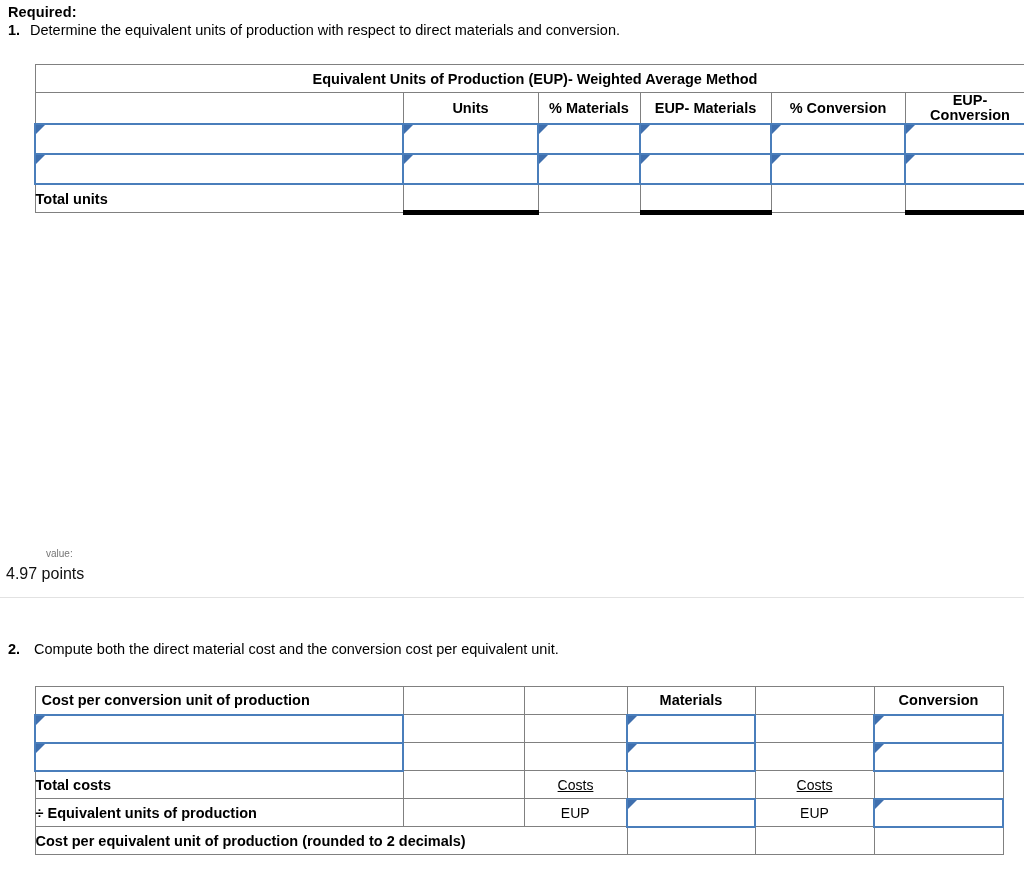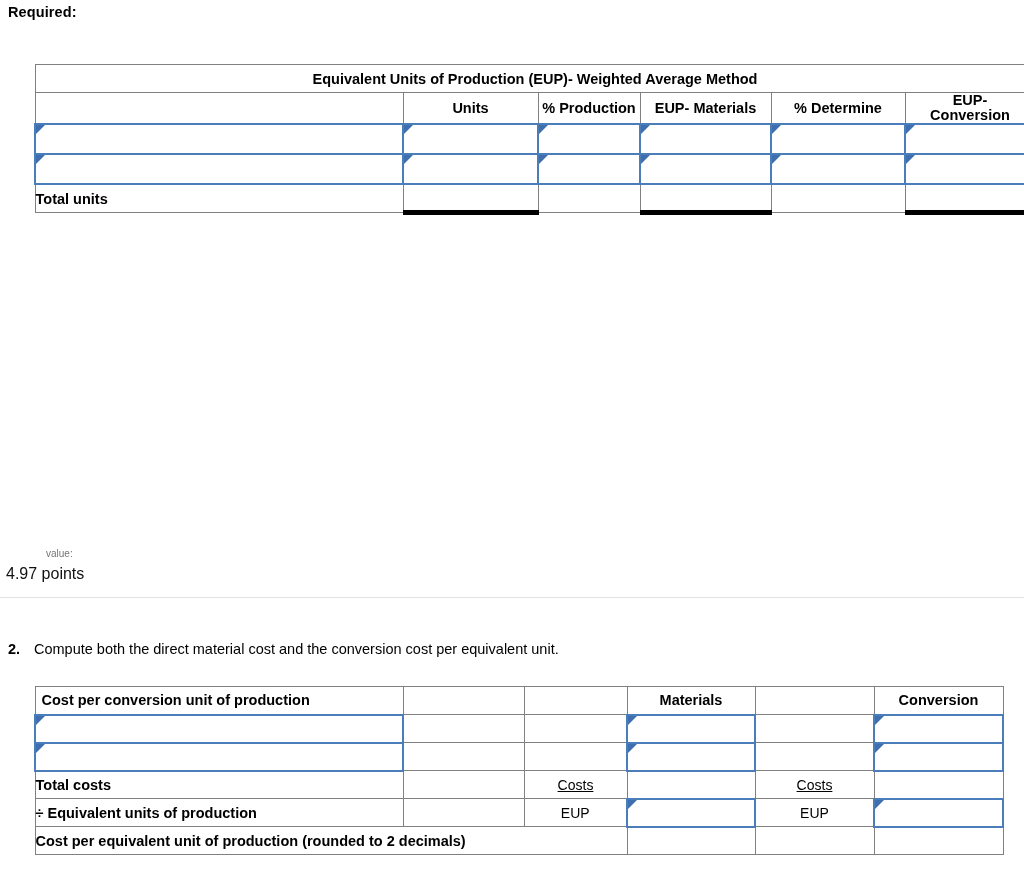--- a/index.html
+++ b/index.html
@@ -120,40 +120,43 @@
   .tb-bottom { border-bottom: 5px solid #000000 !important; }
 
   .two-line { line-height: 1.05; }
 </style>
 </head>
 <body>
 
 <div id="page">
 
   <div class="req-head">Required:</div>
+  <div class="req-line">
+    <span class="num">1.</span><span>Determine the equivalent units of production with respect to direct materials and conversion.</span>
+  </div>
 
   <table class="sheet" id="t1" style="left:34px; top:64px; width:1000px;">
     <colgroup>
       <col style="width:368px">
       <col style="width:135px">
       <col style="width:102px">
       <col style="width:131px">
       <col style="width:134px">
       <col style="width:130px">
     </colgroup>
     <tbody>
       <tr>
         <td class="hdr" colspan="6">Equivalent Units of Production (EUP)- Weighted Average Method</td>
       </tr>
       <tr>
         <td class="hdr blank"></td>
         <td class="hdr">Units</td>
-        <td class="hdr">% Production</td>
+        <td class="hdr">% Materials</td>
         <td class="hdr">EUP- Materials</td>
-        <td class="hdr">% Determine</td>
+        <td class="hdr">% Conversion</td>
         <td class="hdr two-line">
           <div>EUP-</div>
           <div>Conversion</div>
         </td>
       </tr>
 
       <tr>
         <td class="inp tall"></td>
         <td class="inp tall"></td>
         <td class="inp tall"></td>

